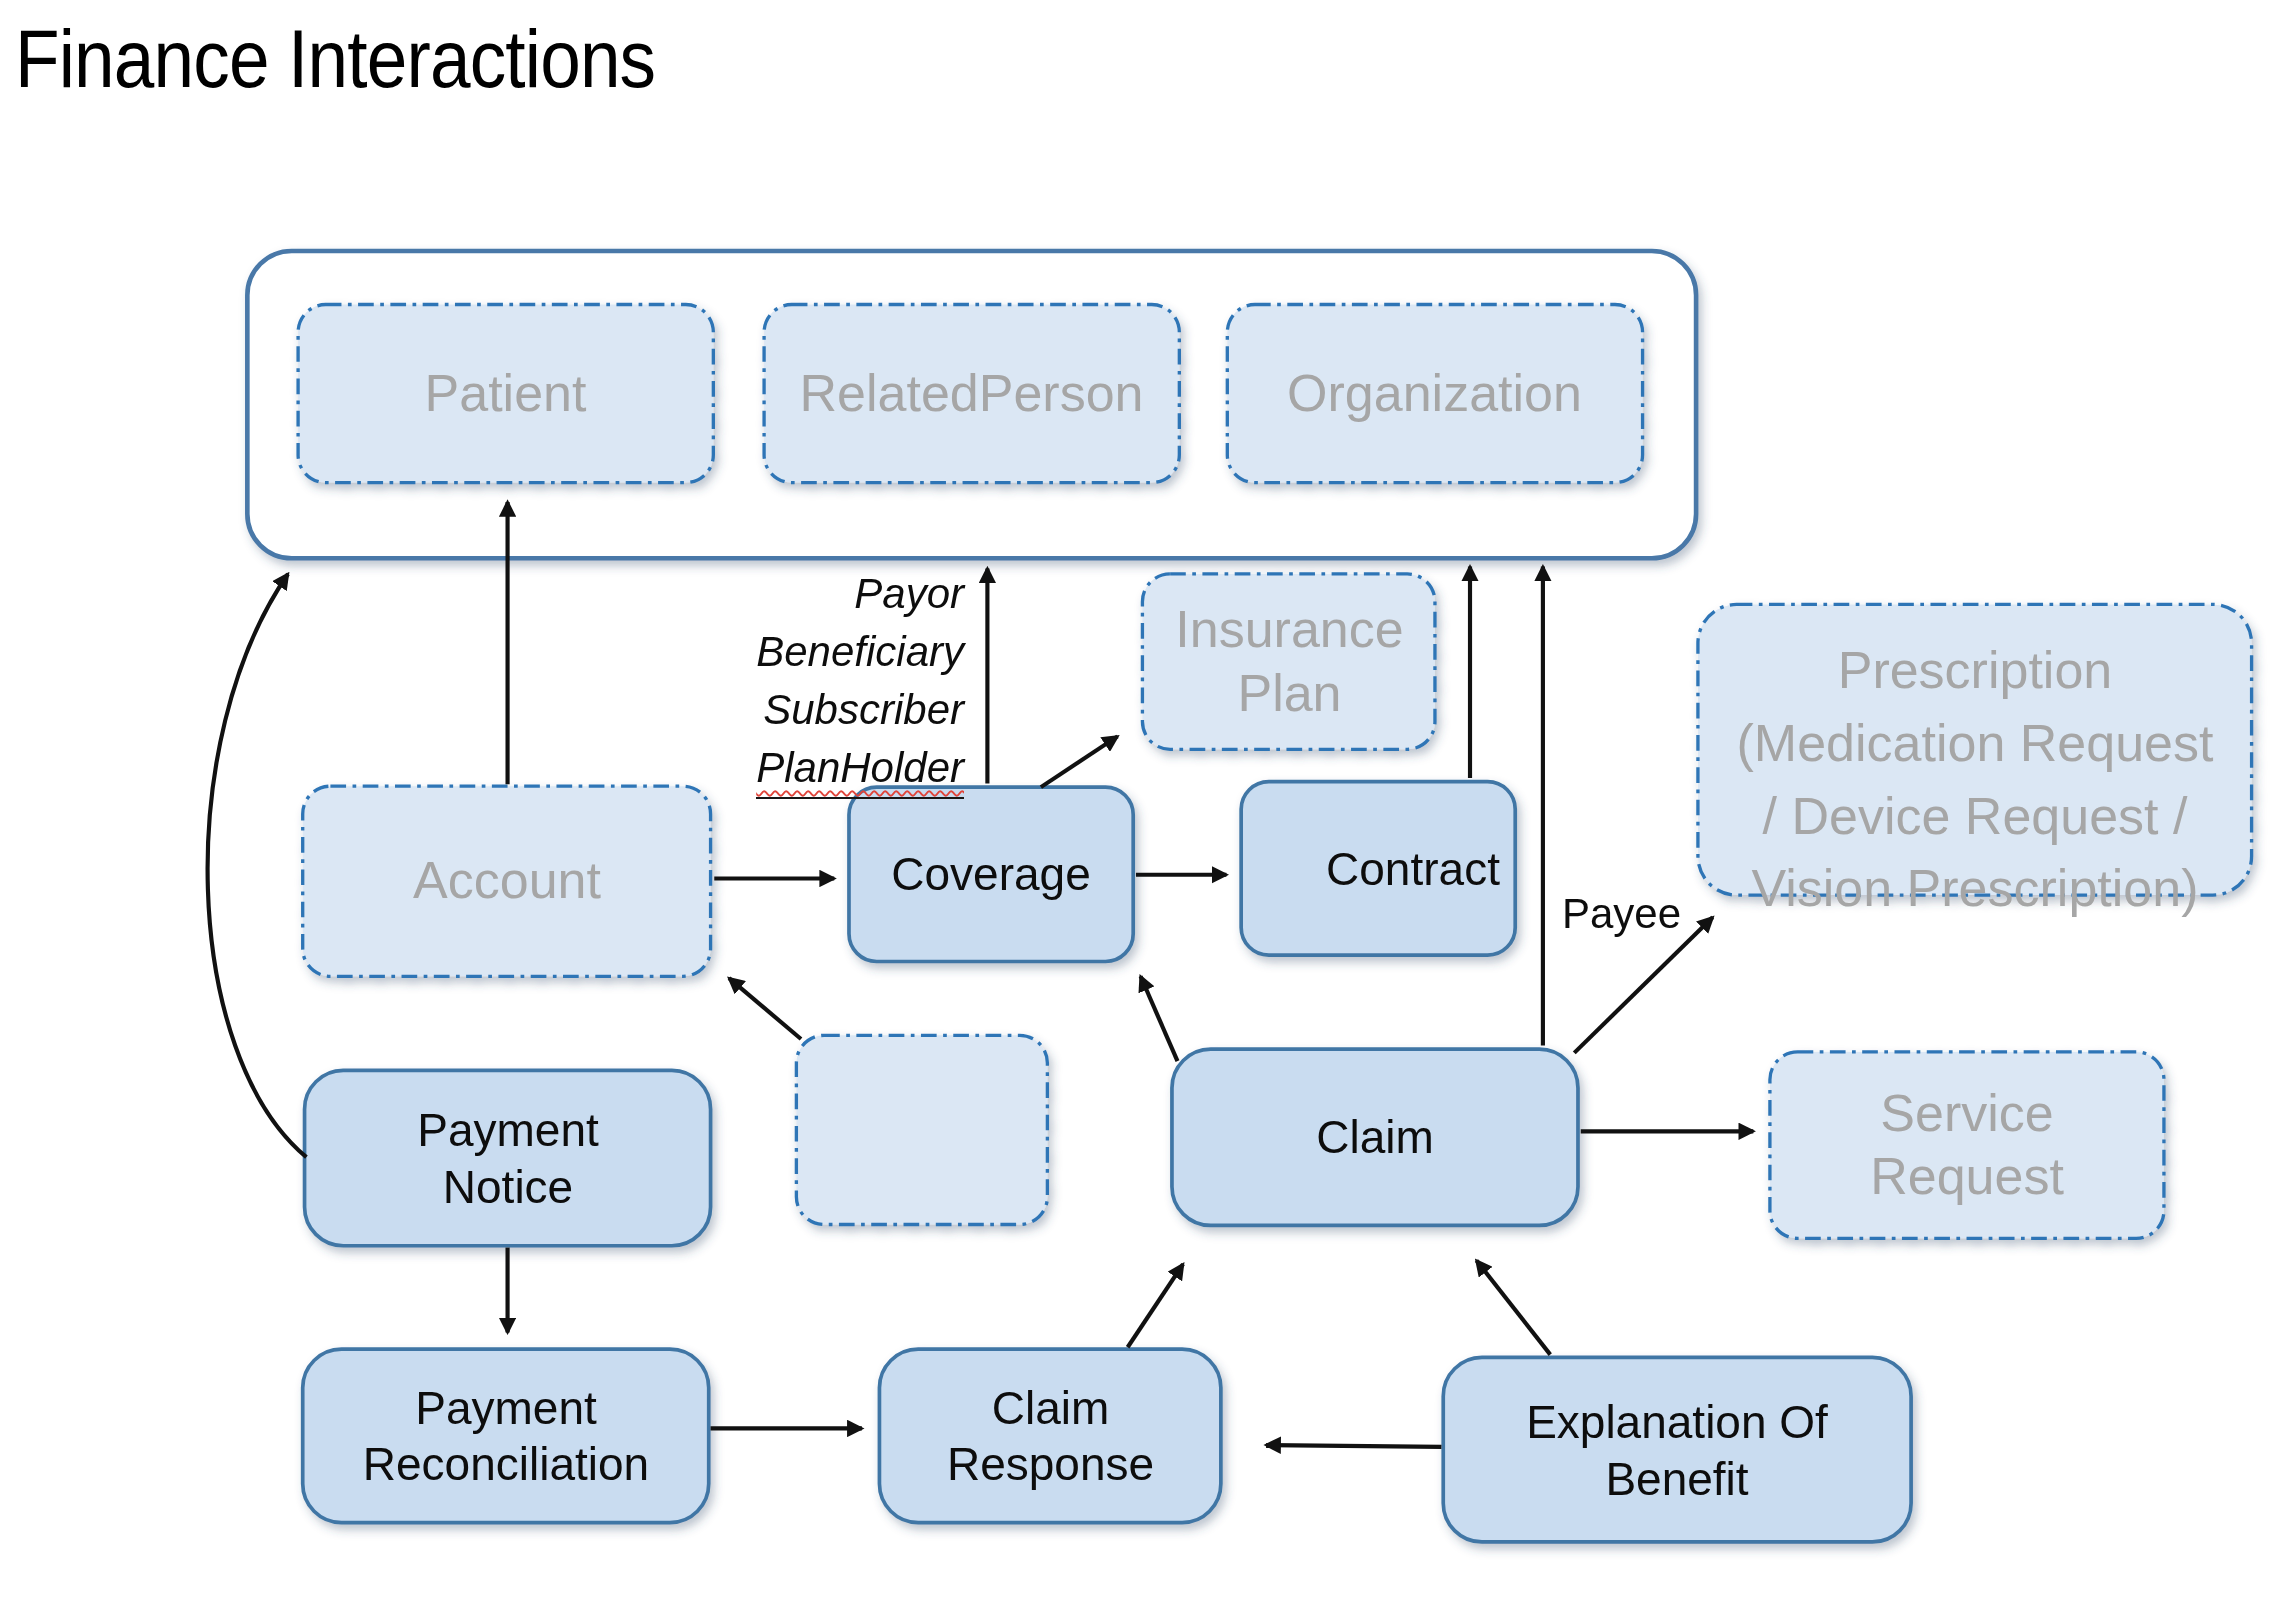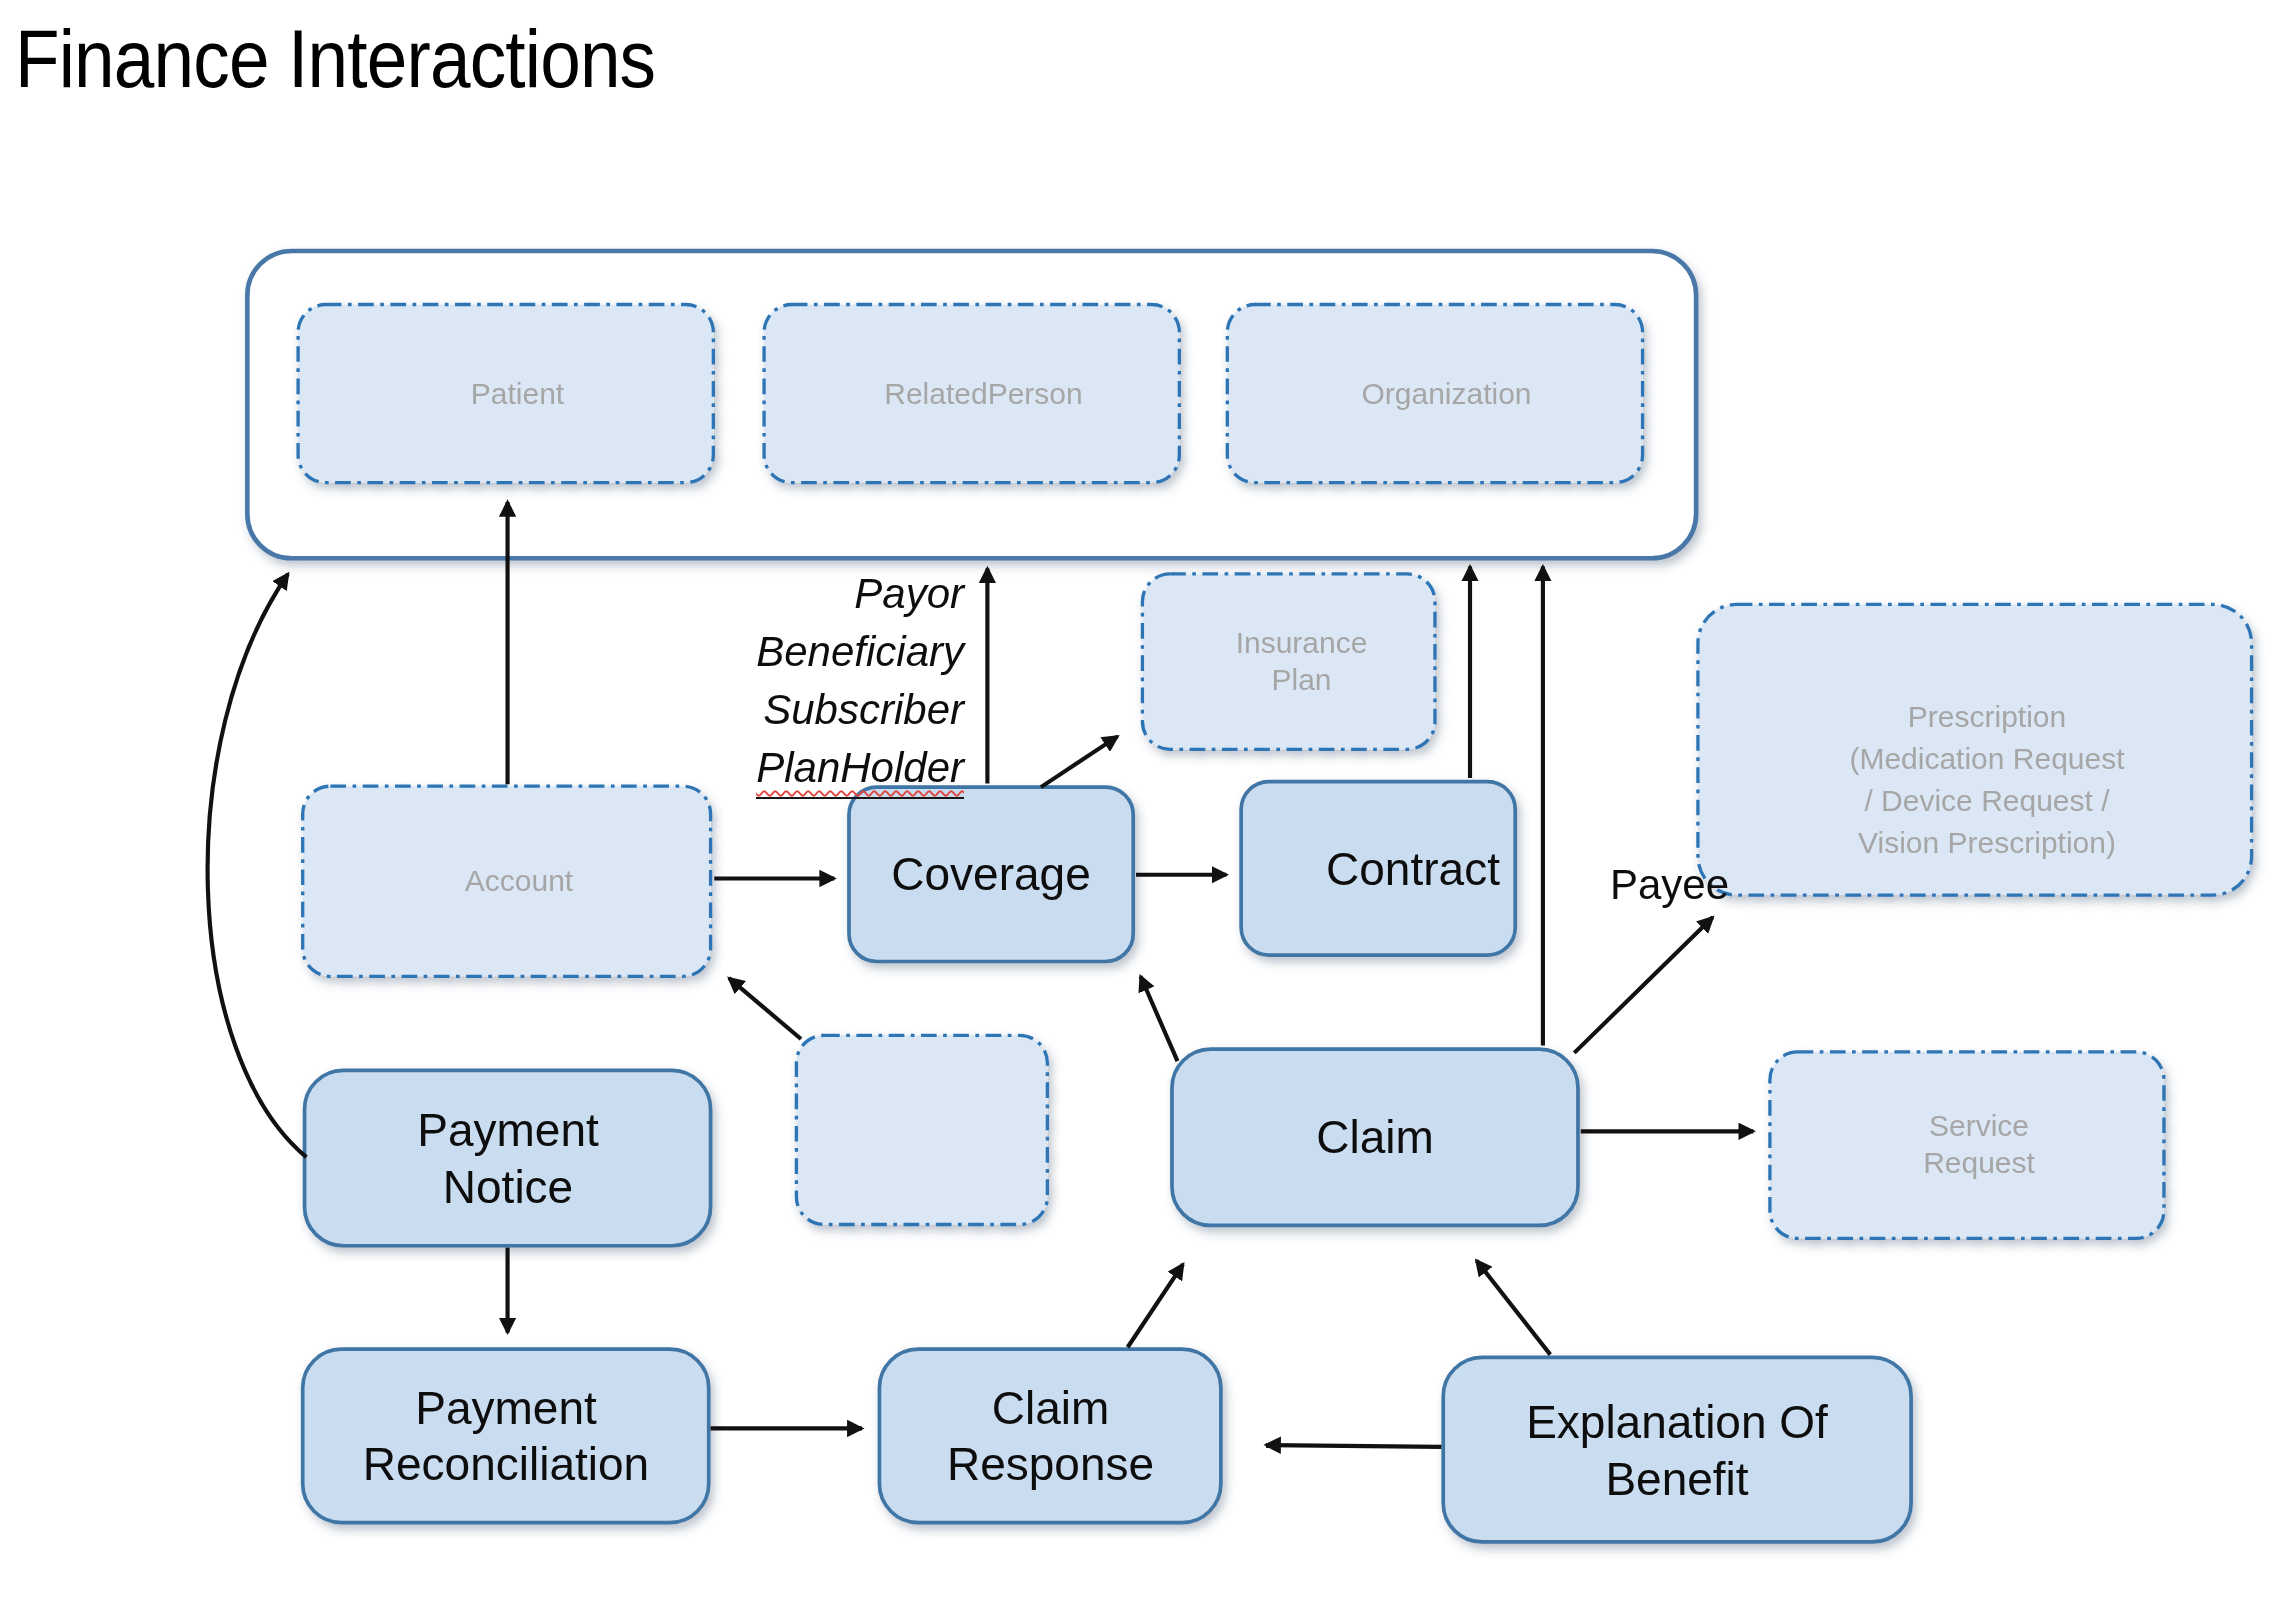--- a/index.html
+++ b/index.html
@@ -19,37 +19,37 @@
     font-size:81px;font-weight:400;color:#000;
     letter-spacing:-0.9px;transform:scaleX(.9);transform-origin:left top;
     white-space:nowrap;
   }
   svg.diagram{position:absolute;left:0;top:0;}
   .label{
     position:absolute;display:flex;align-items:center;justify-content:center;
     text-align:center;white-space:pre-line;line-height:1.22;
     color:var(--ink);font-size:46px;pointer-events:none;
   }
-  .label.muted{color:var(--muted);font-size:30px;padding-left:12px;}
+  .label.muted{color:var(--muted);font-size:52px;}
   .roles-label{
     position:absolute;left:646px;top:565px;width:318px;height:231px;
     text-align:right;font-size:42px;line-height:58px;color:var(--ink);font-style:italic;
   }
   .roles-label span{display:block;}
   .roles-label .misspelled{
     display:inline-block;
     border-bottom:2.8px solid #161616;
     text-decoration:underline wavy #e0443a 1.8px;
     text-underline-offset:8.3px;
     text-align:center;
   }
   .edge-label{
     position:absolute;font-size:42px;color:var(--ink);white-space:nowrap;
   }
-  .payee{left:1562px;top:861px;margin-left:48px;}
+  .payee{left:1562px;top:890px;}
 </style>
 </head>
 <body>
 
 <div class="stage">
 
   <div class="page-title">Finance Interactions</div>
 
   <svg class="diagram" width="2295" height="1601" viewBox="0 0 2487 1735" xmlns="http://www.w3.org/2000/svg">
     <defs>

